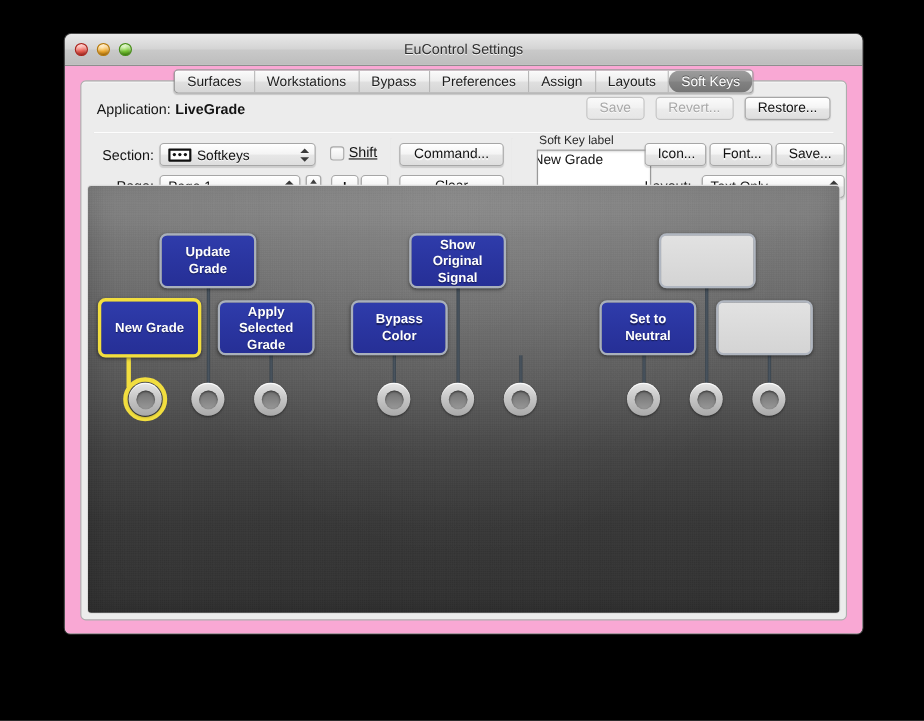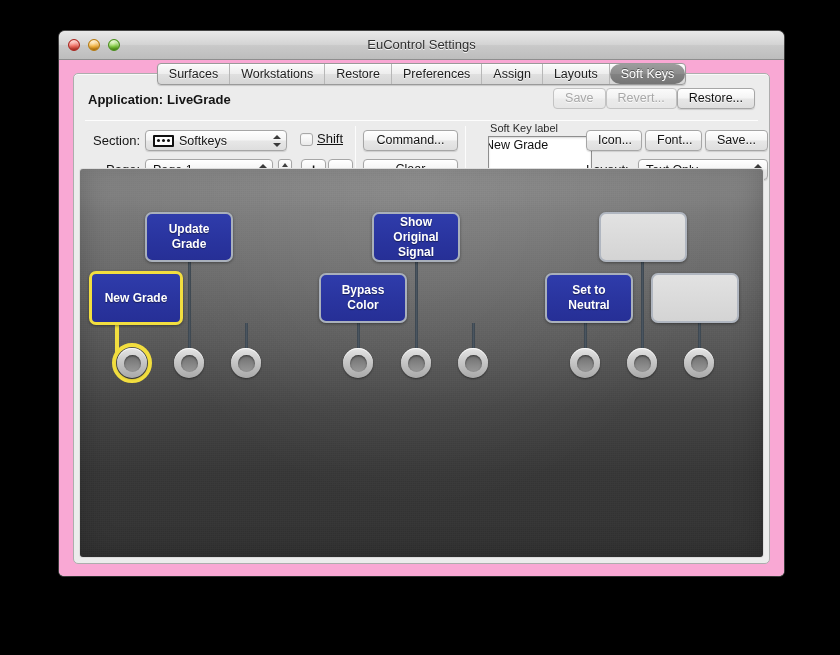--- a/index.html
+++ b/index.html
@@ -120,28 +120,28 @@
     box-shadow: inset 0 1px 0 rgba(255,255,255,0.7);
   }
 
   
   .app-row {
     position: absolute;
     left: 14px; top: 18px;
     font-size: 13px;
     color: #141414;
   }
-  .app-row .app-label { font-weight: bold; margin-top: 20px; }
+  .app-row .app-label { font-weight: normal; margin-top: 20px; }
   .app-row .app-value { font-weight: bold; margin-left: 4px; }
 
   .topbuttons {
     position: absolute;
     right: 14px; top: 14px;
     display: flex;
-    gap: 0;
+    gap: 10px;
   }
 
   .hrule {
     position: absolute;
     left: 11px; right: 11px;
     top: 46px;
     height: 1px;
     background: #c0c0c0;
     border-bottom: 1px solid #fdfdfd;
   }
@@ -428,21 +428,21 @@
       </div>
       <div class="win-title">EuControl Settings</div>
     </div>
 
     <div class="window-body">
 
       <div class="tabbar">
         <div class="tabs">
           <div class="tab">Surfaces</div>
           <div class="tab">Workstations</div>
-          <div class="tab">Restore</div>
+          <div class="tab">Bypass</div>
           <div class="tab">Preferences</div>
           <div class="tab">Assign</div>
           <div class="tab">Layouts</div>
           <div class="tab selected">Soft Keys</div>
         </div>
       </div>
 
       <div class="contentbox">
 
         <div class="app-row">
@@ -520,20 +520,21 @@
               <div class="knob" style="left: 321px; top: 179px;"></div>
               <div class="knob" style="left: 378px; top: 179px;"></div>
               <div class="knob" style="left: 490px; top: 179px;"></div>
               <div class="knob" style="left: 547px; top: 179px;"></div>
               <div class="knob" style="left: 604px; top: 179px;"></div>
               <div class="connector" style="top: 93px; height: 90px; left: 108px;"></div>
               <div class="softkey blue" style="left: 65px; top: 43px; width: 88px; height: 50px;">Update Grade</div>
               <div class="connector sel" style="top: 156px; height: 27px; left: 35px;"></div>
               <div class="softkey blue selected" style="left: 9px; top: 102px; width: 94px; height: 54px;">New Grade</div>
               <div class="connector" style="top: 154px; height: 29px; left: 165px;"></div>
+              <div class="softkey blue" style="left: 118px; top: 104px; width: 88px; height: 50px;">Apply Selected Grade</div>
               <div class="connector" style="top: 93px; height: 90px; left: 335px;"></div>
               <div class="softkey blue" style="left: 292px; top: 43px; width: 88px; height: 50px;">Show Original Signal</div>
               <div class="connector" style="top: 154px; height: 29px; left: 277px;"></div>
               <div class="softkey blue" style="left: 239px; top: 104px; width: 88px; height: 50px;">Bypass Color</div>
               <div class="connector" style="top: 154px; height: 29px; left: 392px;"></div>
               <div class="connector" style="top: 93px; height: 90px; left: 561px;"></div>
               <div class="softkey empty" style="left: 519px; top: 43px; width: 88px; height: 50px;"></div>
               <div class="connector" style="top: 154px; height: 29px; left: 504px;"></div>
               <div class="softkey blue" style="left: 465px; top: 104px; width: 88px; height: 50px;">Set to Neutral</div>
               <div class="connector" style="top: 154px; height: 29px; left: 618px;"></div>

